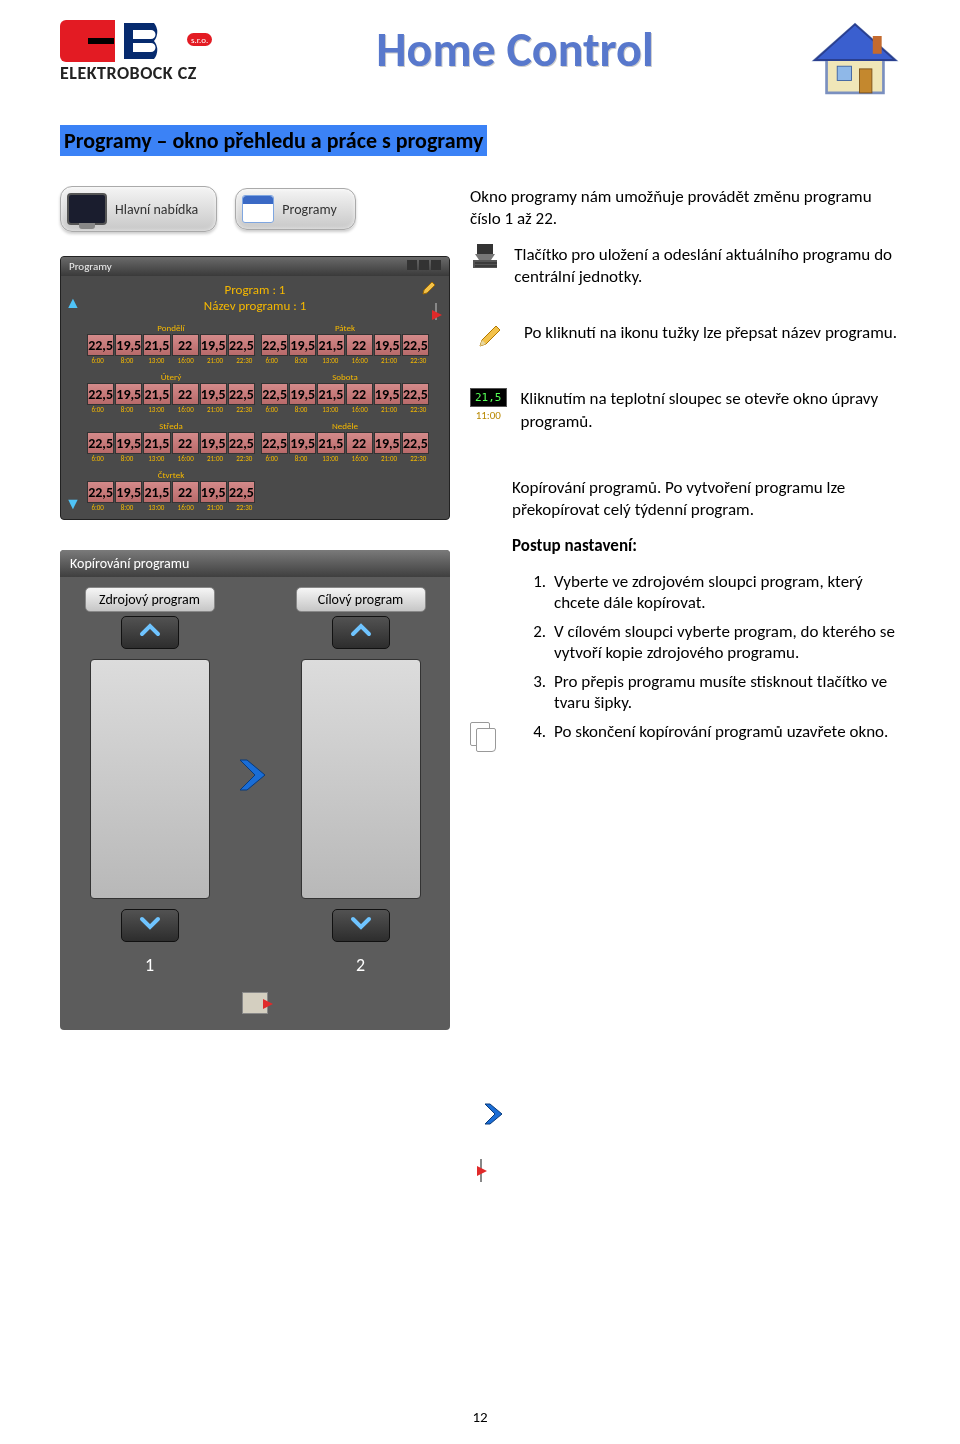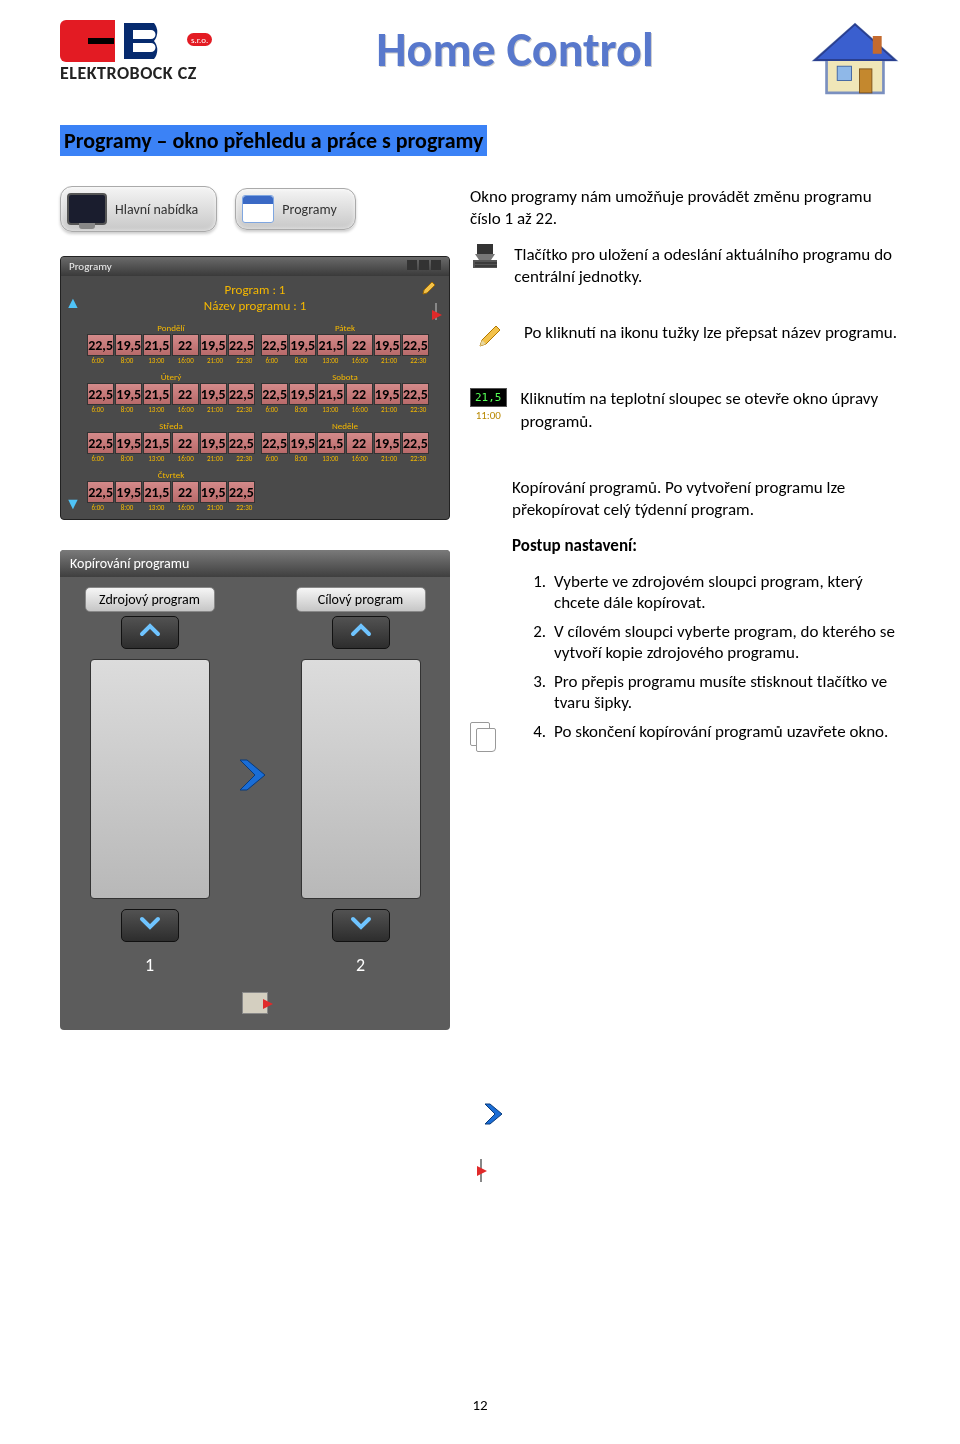--- a/index.html
+++ b/index.html
@@ -105,21 +105,21 @@
   .copy-cols { display:flex; justify-content:space-around; padding: 10px 12px 4px; gap: 14px; align-items:center;}
   .copy-col { flex:1; display:flex; flex-direction:column; align-items:center; }
   .copy-col-head { background: linear-gradient(#f6f6f6,#c6c6c6); border-radius:5px; padding:3px 10px; font-size:14px; border:1px solid #888; min-width:130px; text-align:center;}
   .copy-box { width:120px; height:240px; background: linear-gradient(#dcdcdc,#b8b8b8); border:1px solid #333; border-radius:4px; margin: 6px 0;}
   .copy-arrow-btn { background: linear-gradient(#525252,#2d2d2d); border:1px solid #111; border-radius:5px; padding:4px 16px; text-align:center; margin:4px 0;}
   .copy-arrow-btn svg { width:24px; height:18px; }
   .big-arrow { font-size:48px; color:#1a6dd6; text-shadow: 1px 1px 2px #000; align-self:center; margin: 0 -6px;}
   .copy-num { color:#fff; font-size:18px; margin-top:8px;}
   .copy-exit { display:flex; justify-content:center; margin-top:12px;}
 
-  .page-number { position:absolute; bottom: 30px; left:50%; transform:translateX(-50%); font-size:15px;}
+  .page-number { position:absolute; bottom: 18px; left:50%; transform:translateX(-50%); font-size:15px;}
 </style>
 </head>
 <body>
 
 
 
 <div class="header">
   <div class="logo">
     <div class="logo-mark">
       <div class="logo-red"></div>

